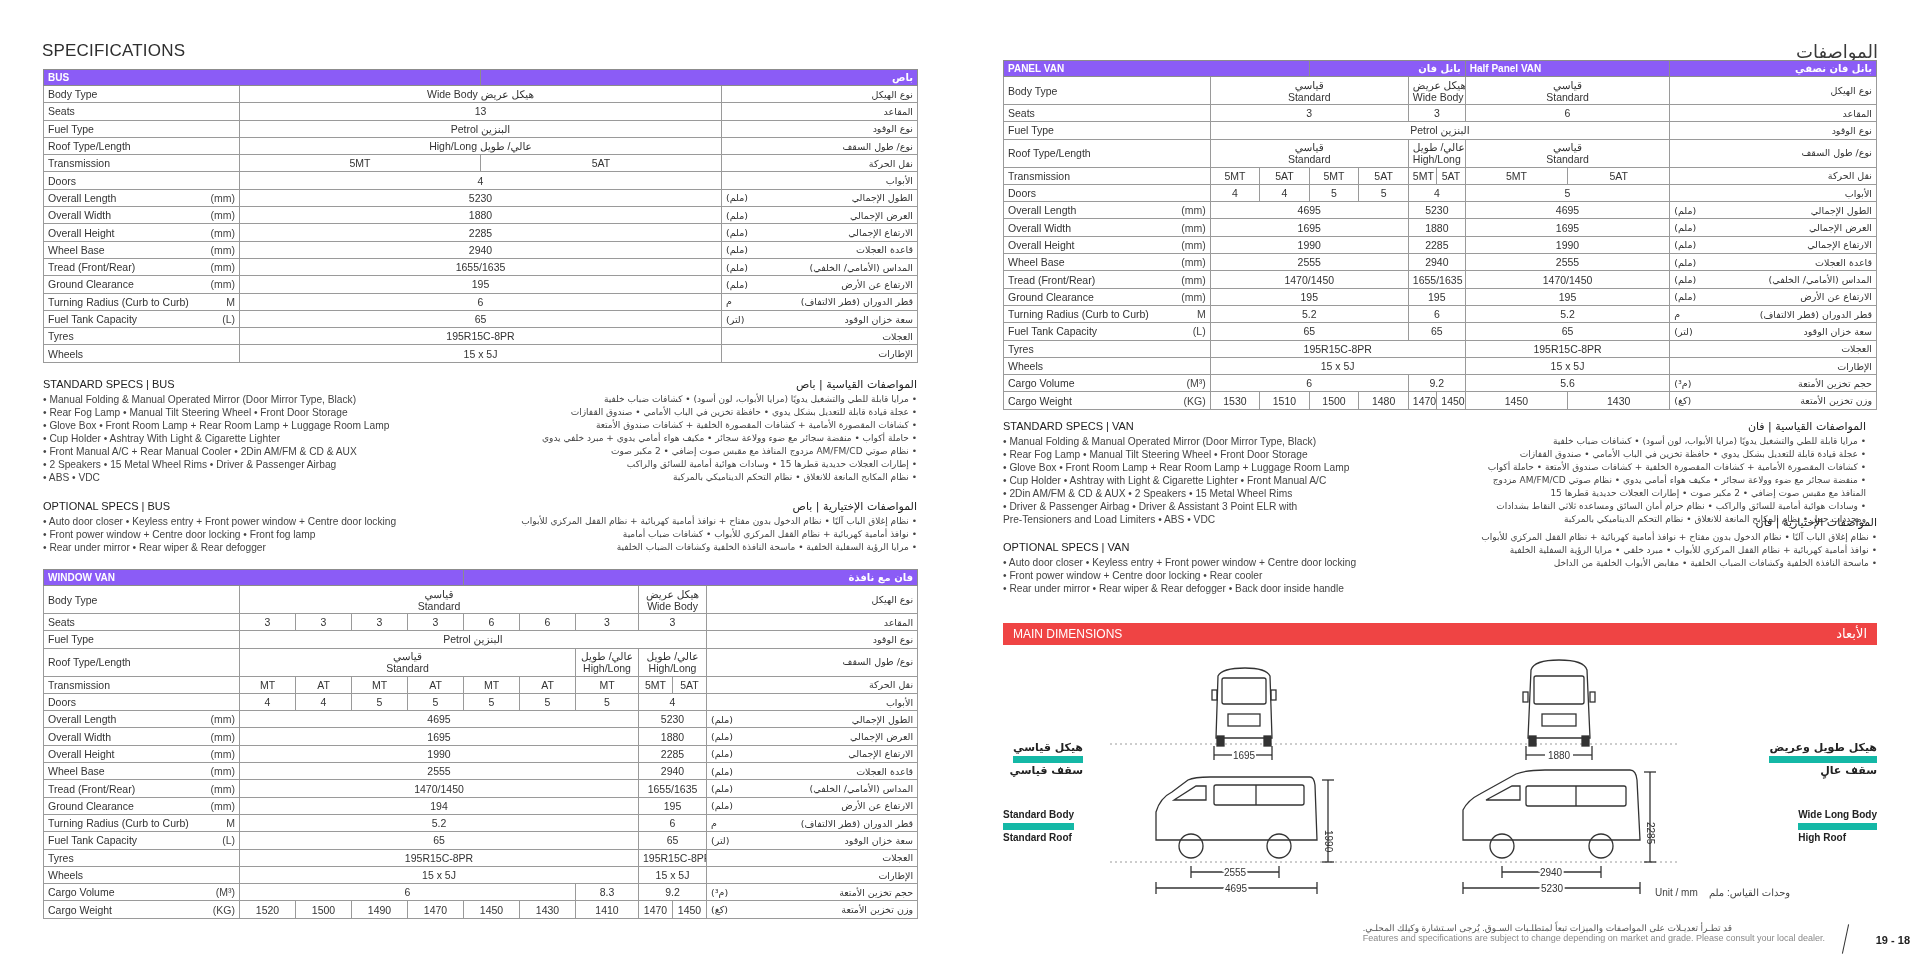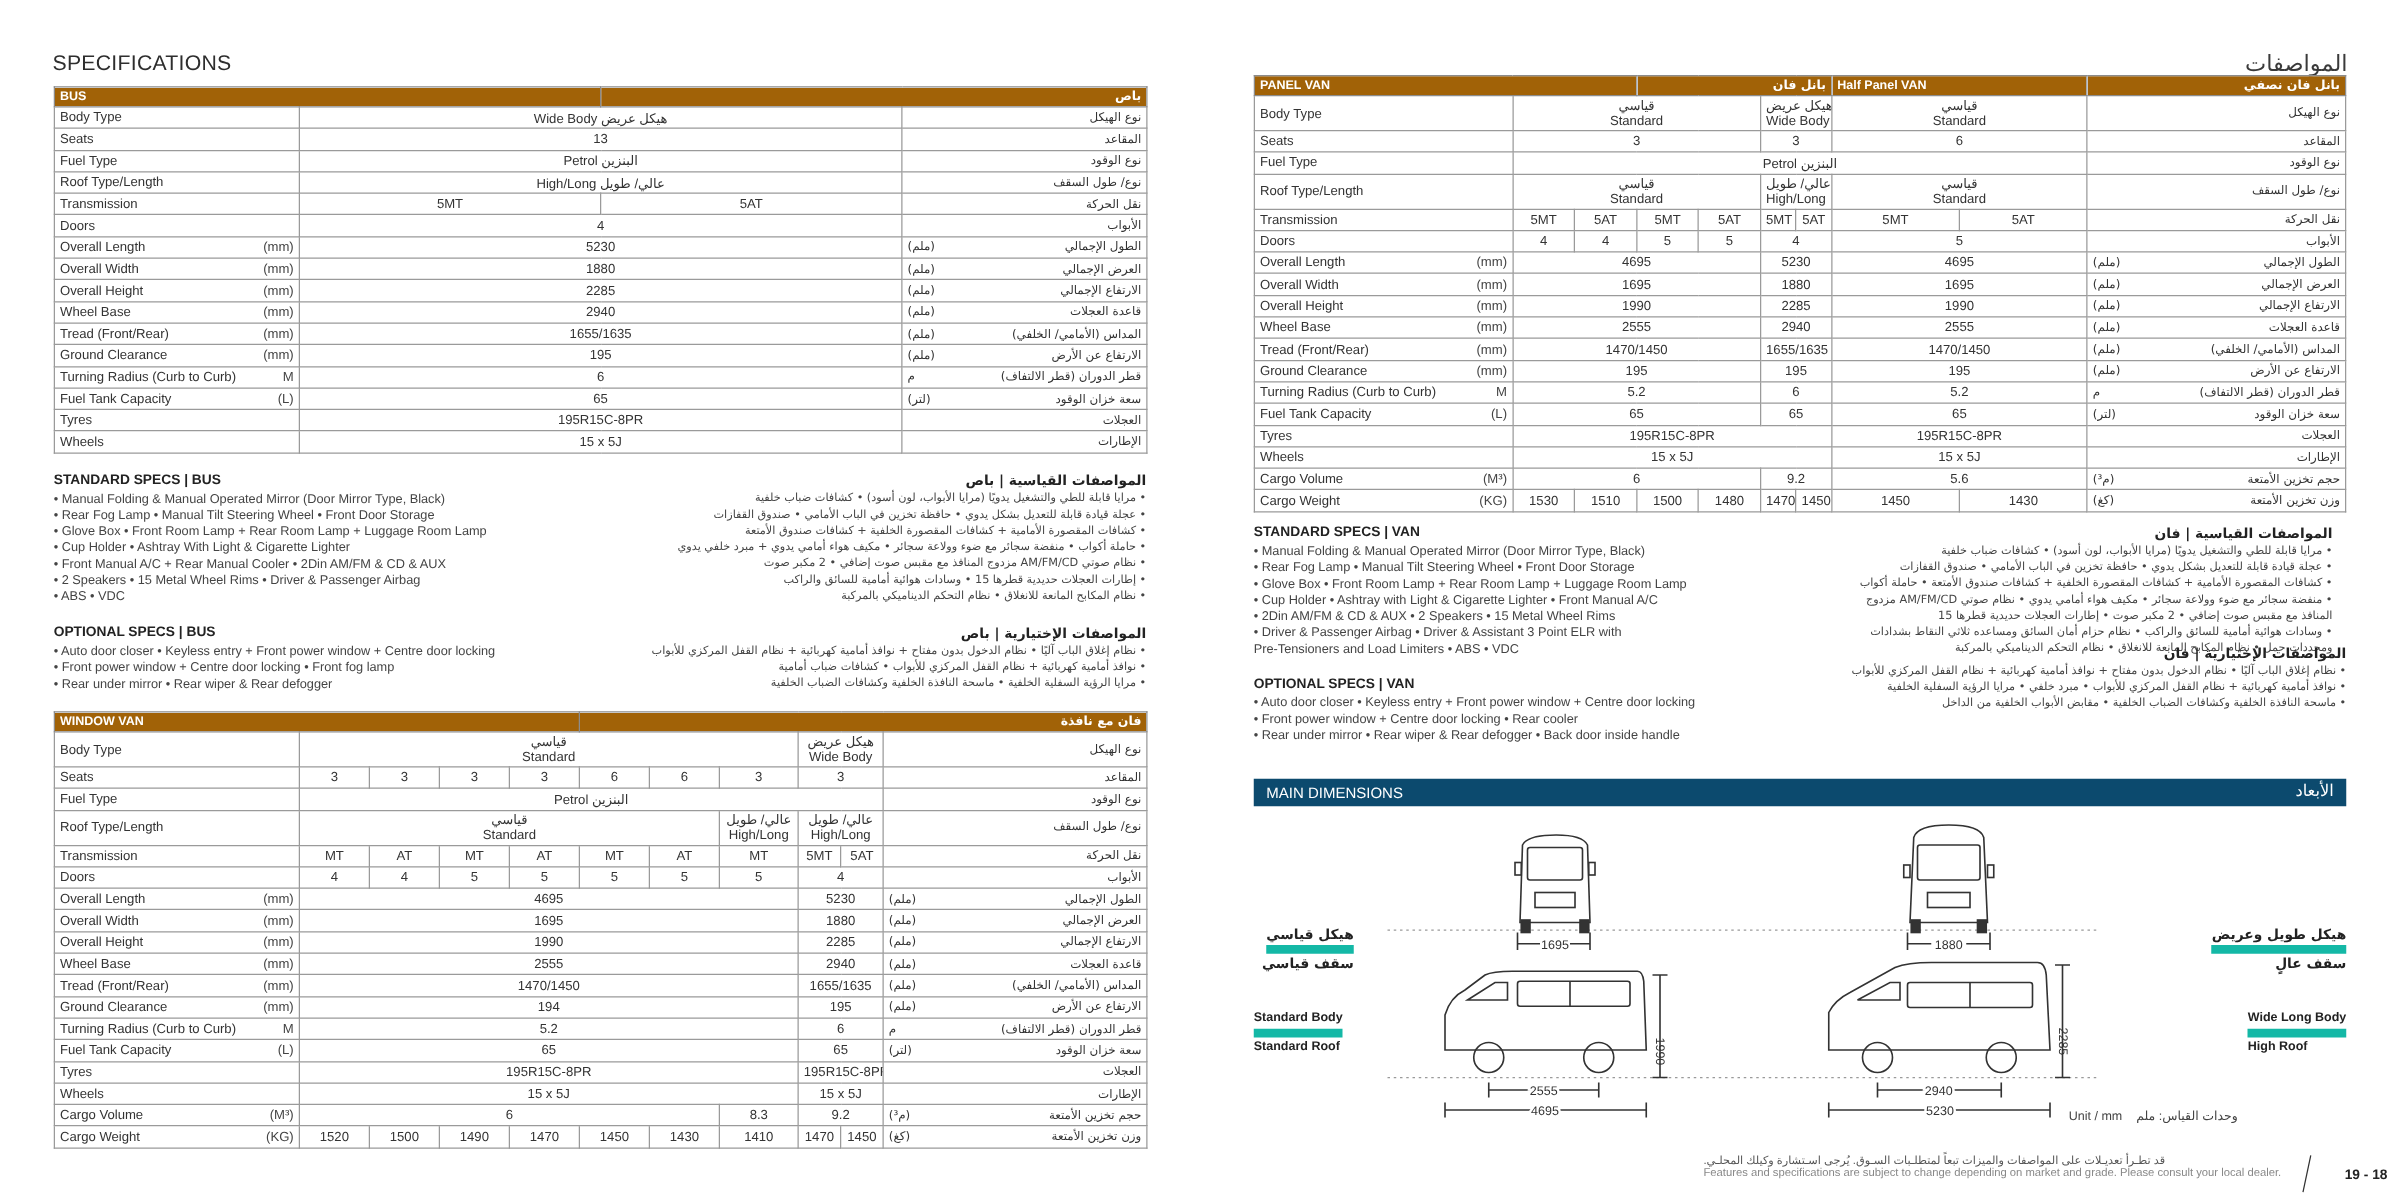--- a/index.html
+++ b/index.html
@@ -11,32 +11,32 @@
   .title-en { position: absolute; left: 42px; top: 41px; font-size: 17px; color: #2e2e2e; letter-spacing: 0.2px; font-family: "Liberation Sans", sans-serif; }
   .title-ar { position: absolute; right: 42px; top: 41px; font-size: 18px; color: #3a3a3a; direction: rtl; font-family: "DejaVu Sans", sans-serif; }
 
   table.spec { position: absolute; border-collapse: collapse; table-layout: fixed; font-family: "Liberation Sans", sans-serif; font-size: 10.5px; color: #333; }
   table.spec td { border: 1px solid #9a9a9a; padding: 0 4px; height: 17.3px; text-align: center; white-space: nowrap; overflow: hidden; }
   table.spec td.lbl { text-align: left; padding-left: 4px; margin-top: 40px; }
   table.spec td.lbl .u { float: right; color: #444; }
   table.spec td.ar { text-align: right; direction: rtl; padding-right: 4px; font-family: "DejaVu Sans", sans-serif; font-size: 9.5px; }
   table.spec td.ar .u { float: left; }
   table.spec tr.tall td { height: 28px; line-height: 12px; }
-  table.spec tr.head td { background: #a16207; color: #fff; font-weight: bold; height: 16px; border-color: #8c8c8c; font-size: 10px; }
+  table.spec tr.head td { background: #8b5cf6; color: #fff; font-weight: bold; height: 16px; border-color: #8c8c8c; font-size: 10px; }
   table.spec tr.head td.hl { text-align: left; }
   table.spec tr.head td.hr { text-align: right; direction: rtl; font-family: "DejaVu Sans", sans-serif; }
   table.spec tr.head td.split { border-left: 1px solid #fff; }
 
   .specs-block { position: absolute; font-family: "Liberation Sans", sans-serif; font-size: 10.2px; color: #444; line-height: 13px; }
-  .specs-block h4 { font-size: 11px; color: #222; font-weight: bold; margin-bottom: 2px; }
+  .specs-block h4 { font-size: 11px; color: #222; font-weight: normal; margin-bottom: 2px; }
   .specs-block.ar { direction: rtl; text-align: right; font-family: "DejaVu Sans", sans-serif; font-size: 9px; }
   .specs-block.ar h4 { font-size: 11px; }
   .specs-block .li { white-space: nowrap; }
 
-  .dim-bar { position: absolute; left: 43px; top: 623px; width: 874px; height: 22px; background: #0c4a6e; color: #fff; }
+  .dim-bar { position: absolute; left: 43px; top: 623px; width: 874px; height: 22px; background: #ef4444; color: #fff; }
   .dim-bar .en { position: absolute; left: 10px; top: 4px; font-size: 12px; font-family: "Liberation Sans", sans-serif; }
   .dim-bar .ar { position: absolute; right: 10px; top: 3px; font-size: 13px; direction: rtl; }
   .dim-label { position: absolute; font-family: "Liberation Sans", sans-serif; font-weight: bold; font-size: 10px; color: #222; line-height: 16px; }
   .dim-label .l1 { border-bottom: 7px solid #14b8a6; display: inline-block; }
   .dim-label.ar { direction: rtl; text-align: right; font-family: "DejaVu Sans", sans-serif; font-size: 11px; }
   .unit-note { position: absolute; font-size: 10px; color: #444; font-family: "Liberation Sans", sans-serif; }
   .footer-note { position: absolute; right: 95px; top: 923px; text-align: left; font-size: 9px; color: #888; font-family: "Liberation Sans", sans-serif; }
   .footer-note .ar { direction: rtl; color: #555; }
   .page-num { position: absolute; right: 10px; top: 934px; font-size: 11px; font-weight: bold; color: #222; font-family: "Liberation Sans", sans-serif; }
   .slash { position: absolute; right: 74px; top: 924px; width: 1px; height: 30px; background: #333; transform: rotate(12deg); }

